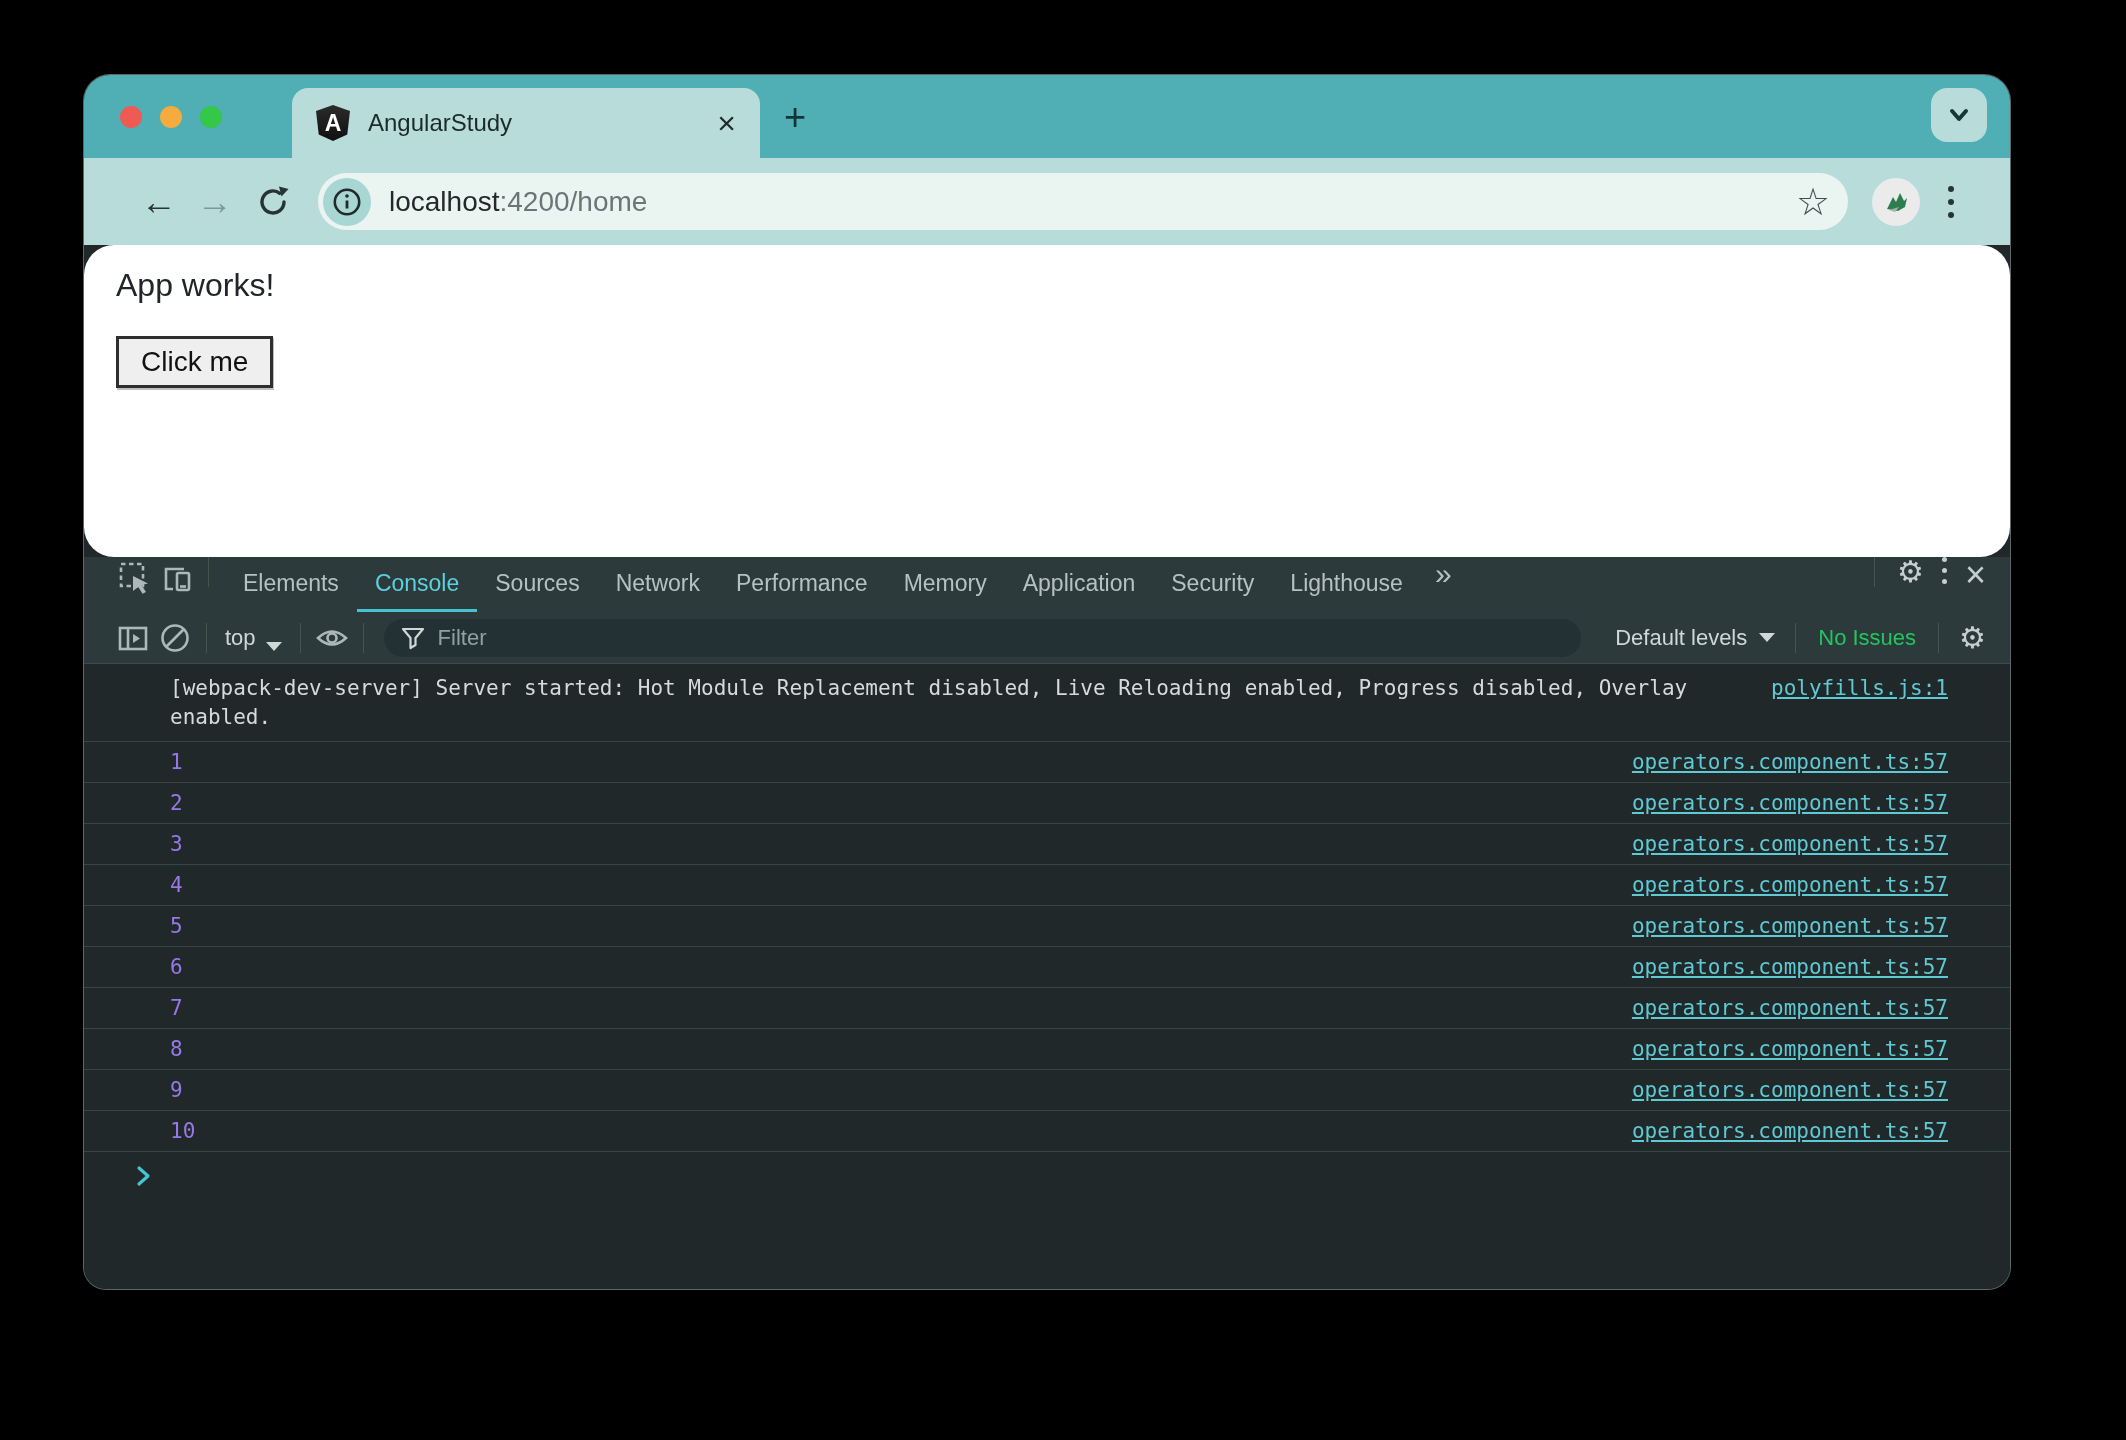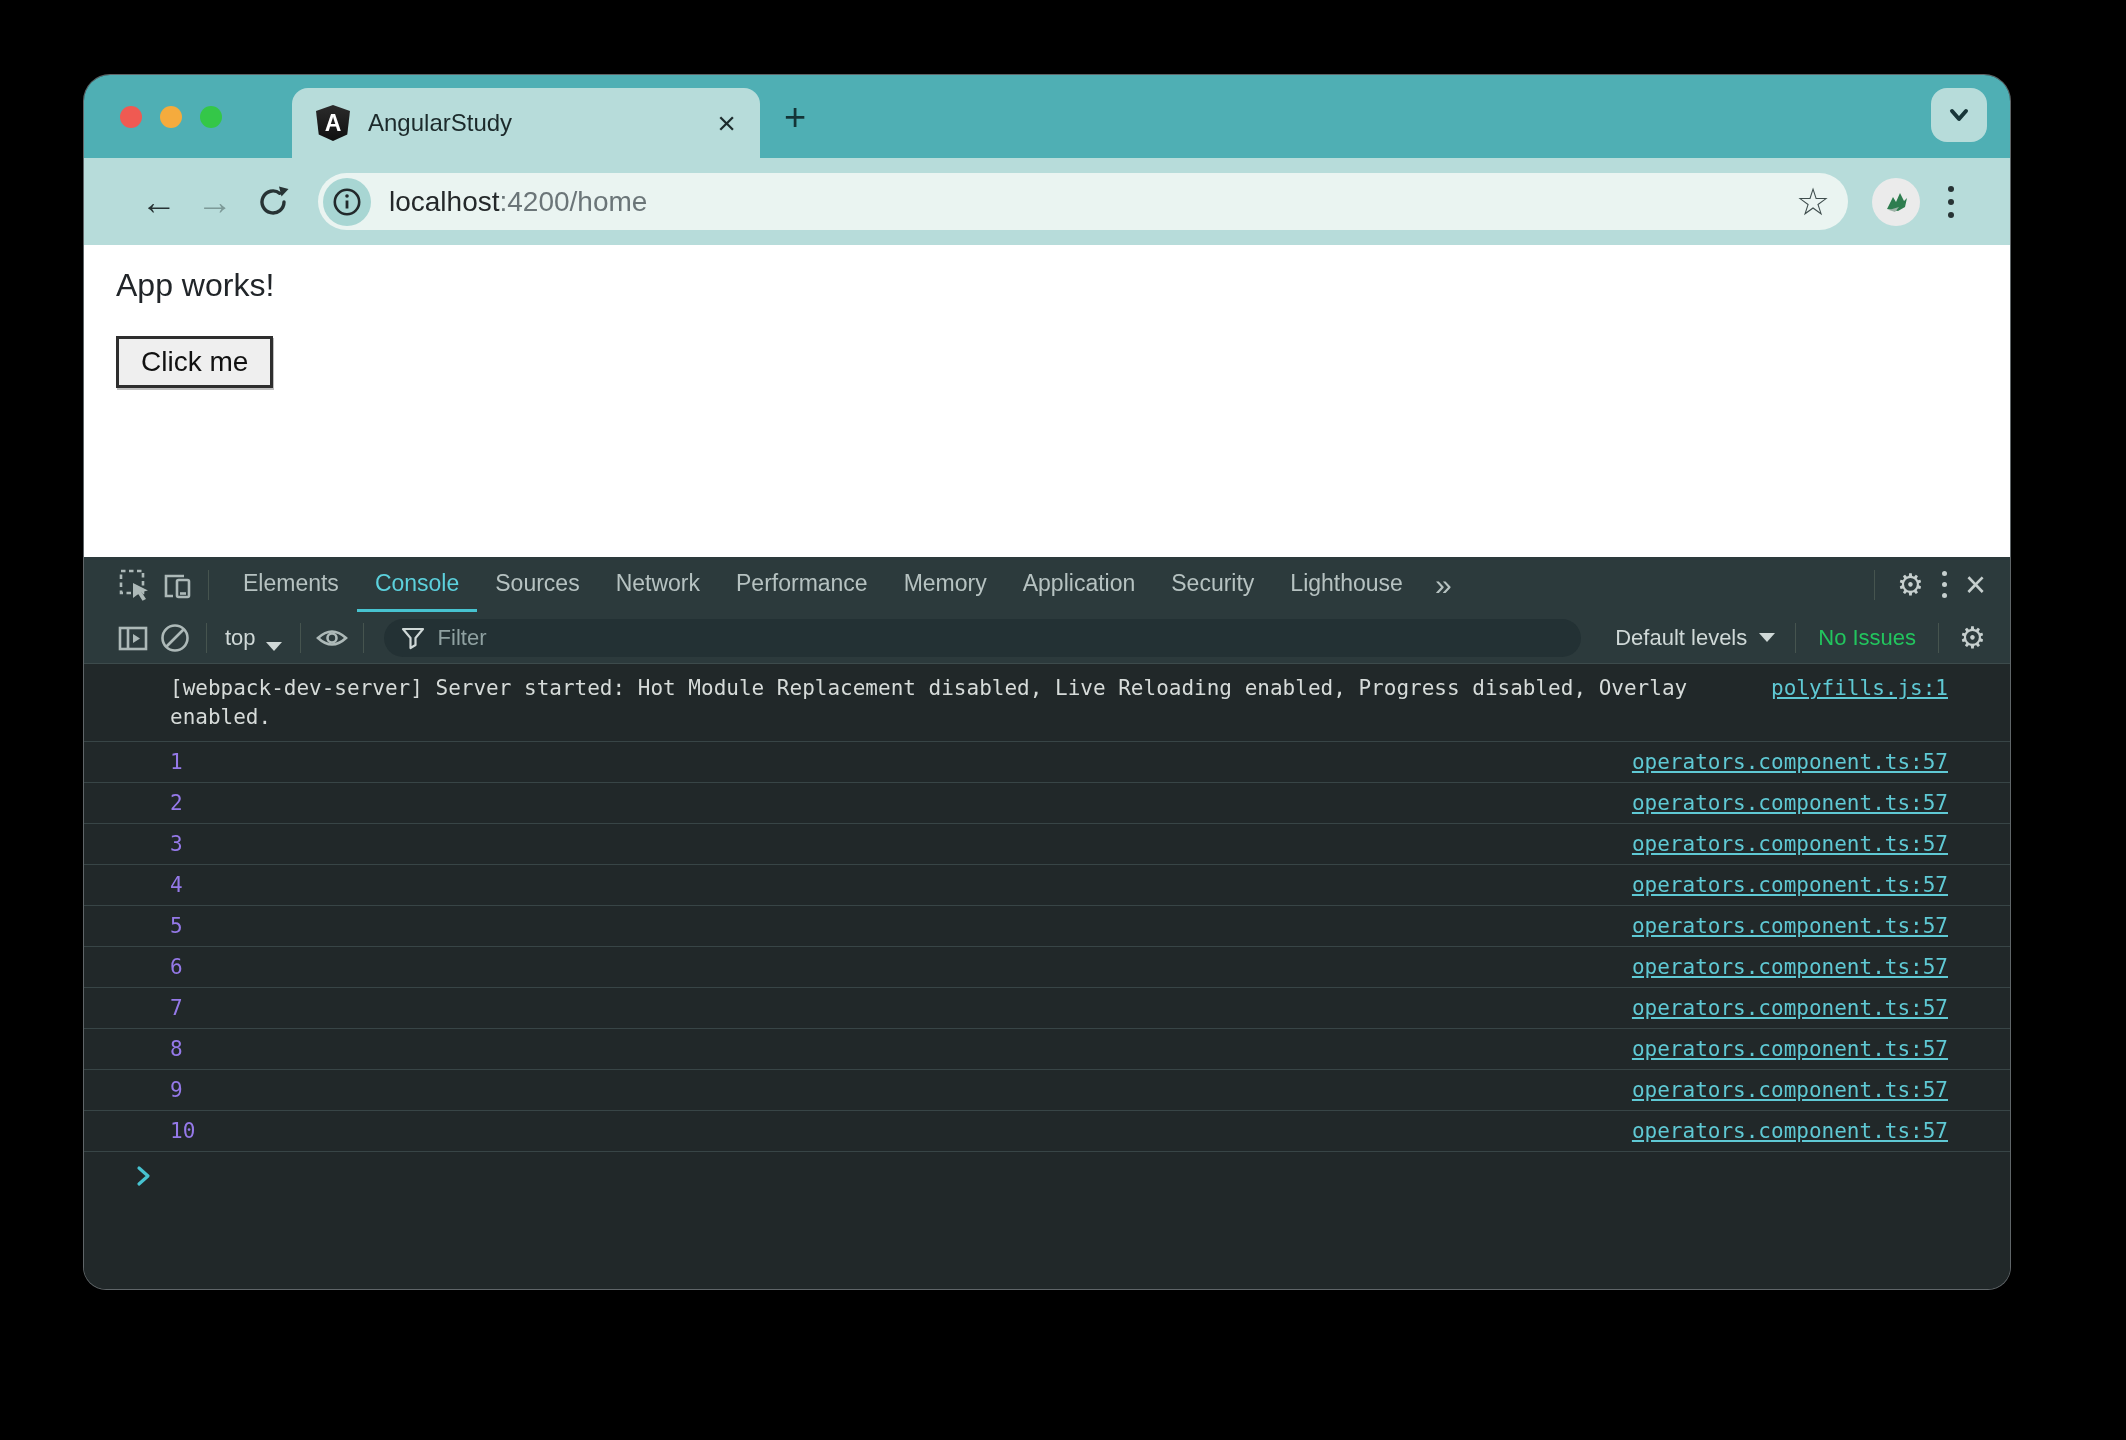--- a/index.html
+++ b/index.html
@@ -46,29 +46,29 @@
                 display:flex; align-items:center; justify-content:center; flex:none;}
   .url-text{ margin-left:18px; font-size:28px; flex:1; white-space:nowrap; overflow:hidden;}
   .url-host{ color:#24282a; } .url-rest{ color:#6b7578; }
   .star-icon{ font-size:38px; color:#3f4d4d; line-height:1; }
   .avatar{ width:48px; height:48px; border-radius:50%; background:#ebebeb; margin-left:24px;
            display:flex; align-items:center; justify-content:center; flex:none;}
   .kebab{ margin-left:28px; display:flex; flex-direction:column; gap:7px; }
   .kebab i{ width:6px; height:6px; border-radius:50%; background:#273334; }
 
   
-  .page-content{ height:312px; background:#ffffff; padding:14px 0 0 32px; flex:none; }
+  .page-content{ height:312px; background:#ffffff; padding:14px 0 0 32px; flex:none;border-radius:30px; }
   .page-line{ font-size:32px; color:#212529; margin-top:8px; }
   .click-btn{ margin-top:32px; display:inline-block; font-family:"Liberation Sans",sans-serif;
               font-size:28px; color:#111; background:#efefef; border:3px solid #2e2e2e;
               padding:7px 22px; box-shadow:1px 2px 0 rgba(0,0,0,0.25); }
 
   
   .devtools{ flex:1; display:flex; flex-direction:column; background:#212829; min-height:0;}
-  .dt-tabbar{ height:55px; background:#2c3a3c; display:flex; align-items:center;
+  .dt-tabbar{ height:55px; background:#2c3a3c; display:flex; 
               padding:0 24px 0 30px; flex:none; }
   .dt-icon{ display:flex; align-items:center; justify-content:center; width:42px; height:42px; flex:none;}
   .dt-divider{ width:1px; height:30px; background:#46544f; margin:0 10px; flex:none;}
   .dt-tabs{ display:flex; height:55px; margin-left:6px; }
   .dt-tab{ padding:0 18px; line-height:52px; font-size:23px; color:#b6c2c1; white-space:nowrap;
            border-bottom:3px solid transparent; }
   .dt-tab.active{ color:#5cd1dd; border-bottom-color:#47c3d0; }
   .more-tabs{ font-size:30px; color:#b6c2c1; padding:0 14px; }
   .dt-spacer{ flex:1; }
   .glyph-gear{ font-size:30px; color:#c6cfce; line-height:1;}

